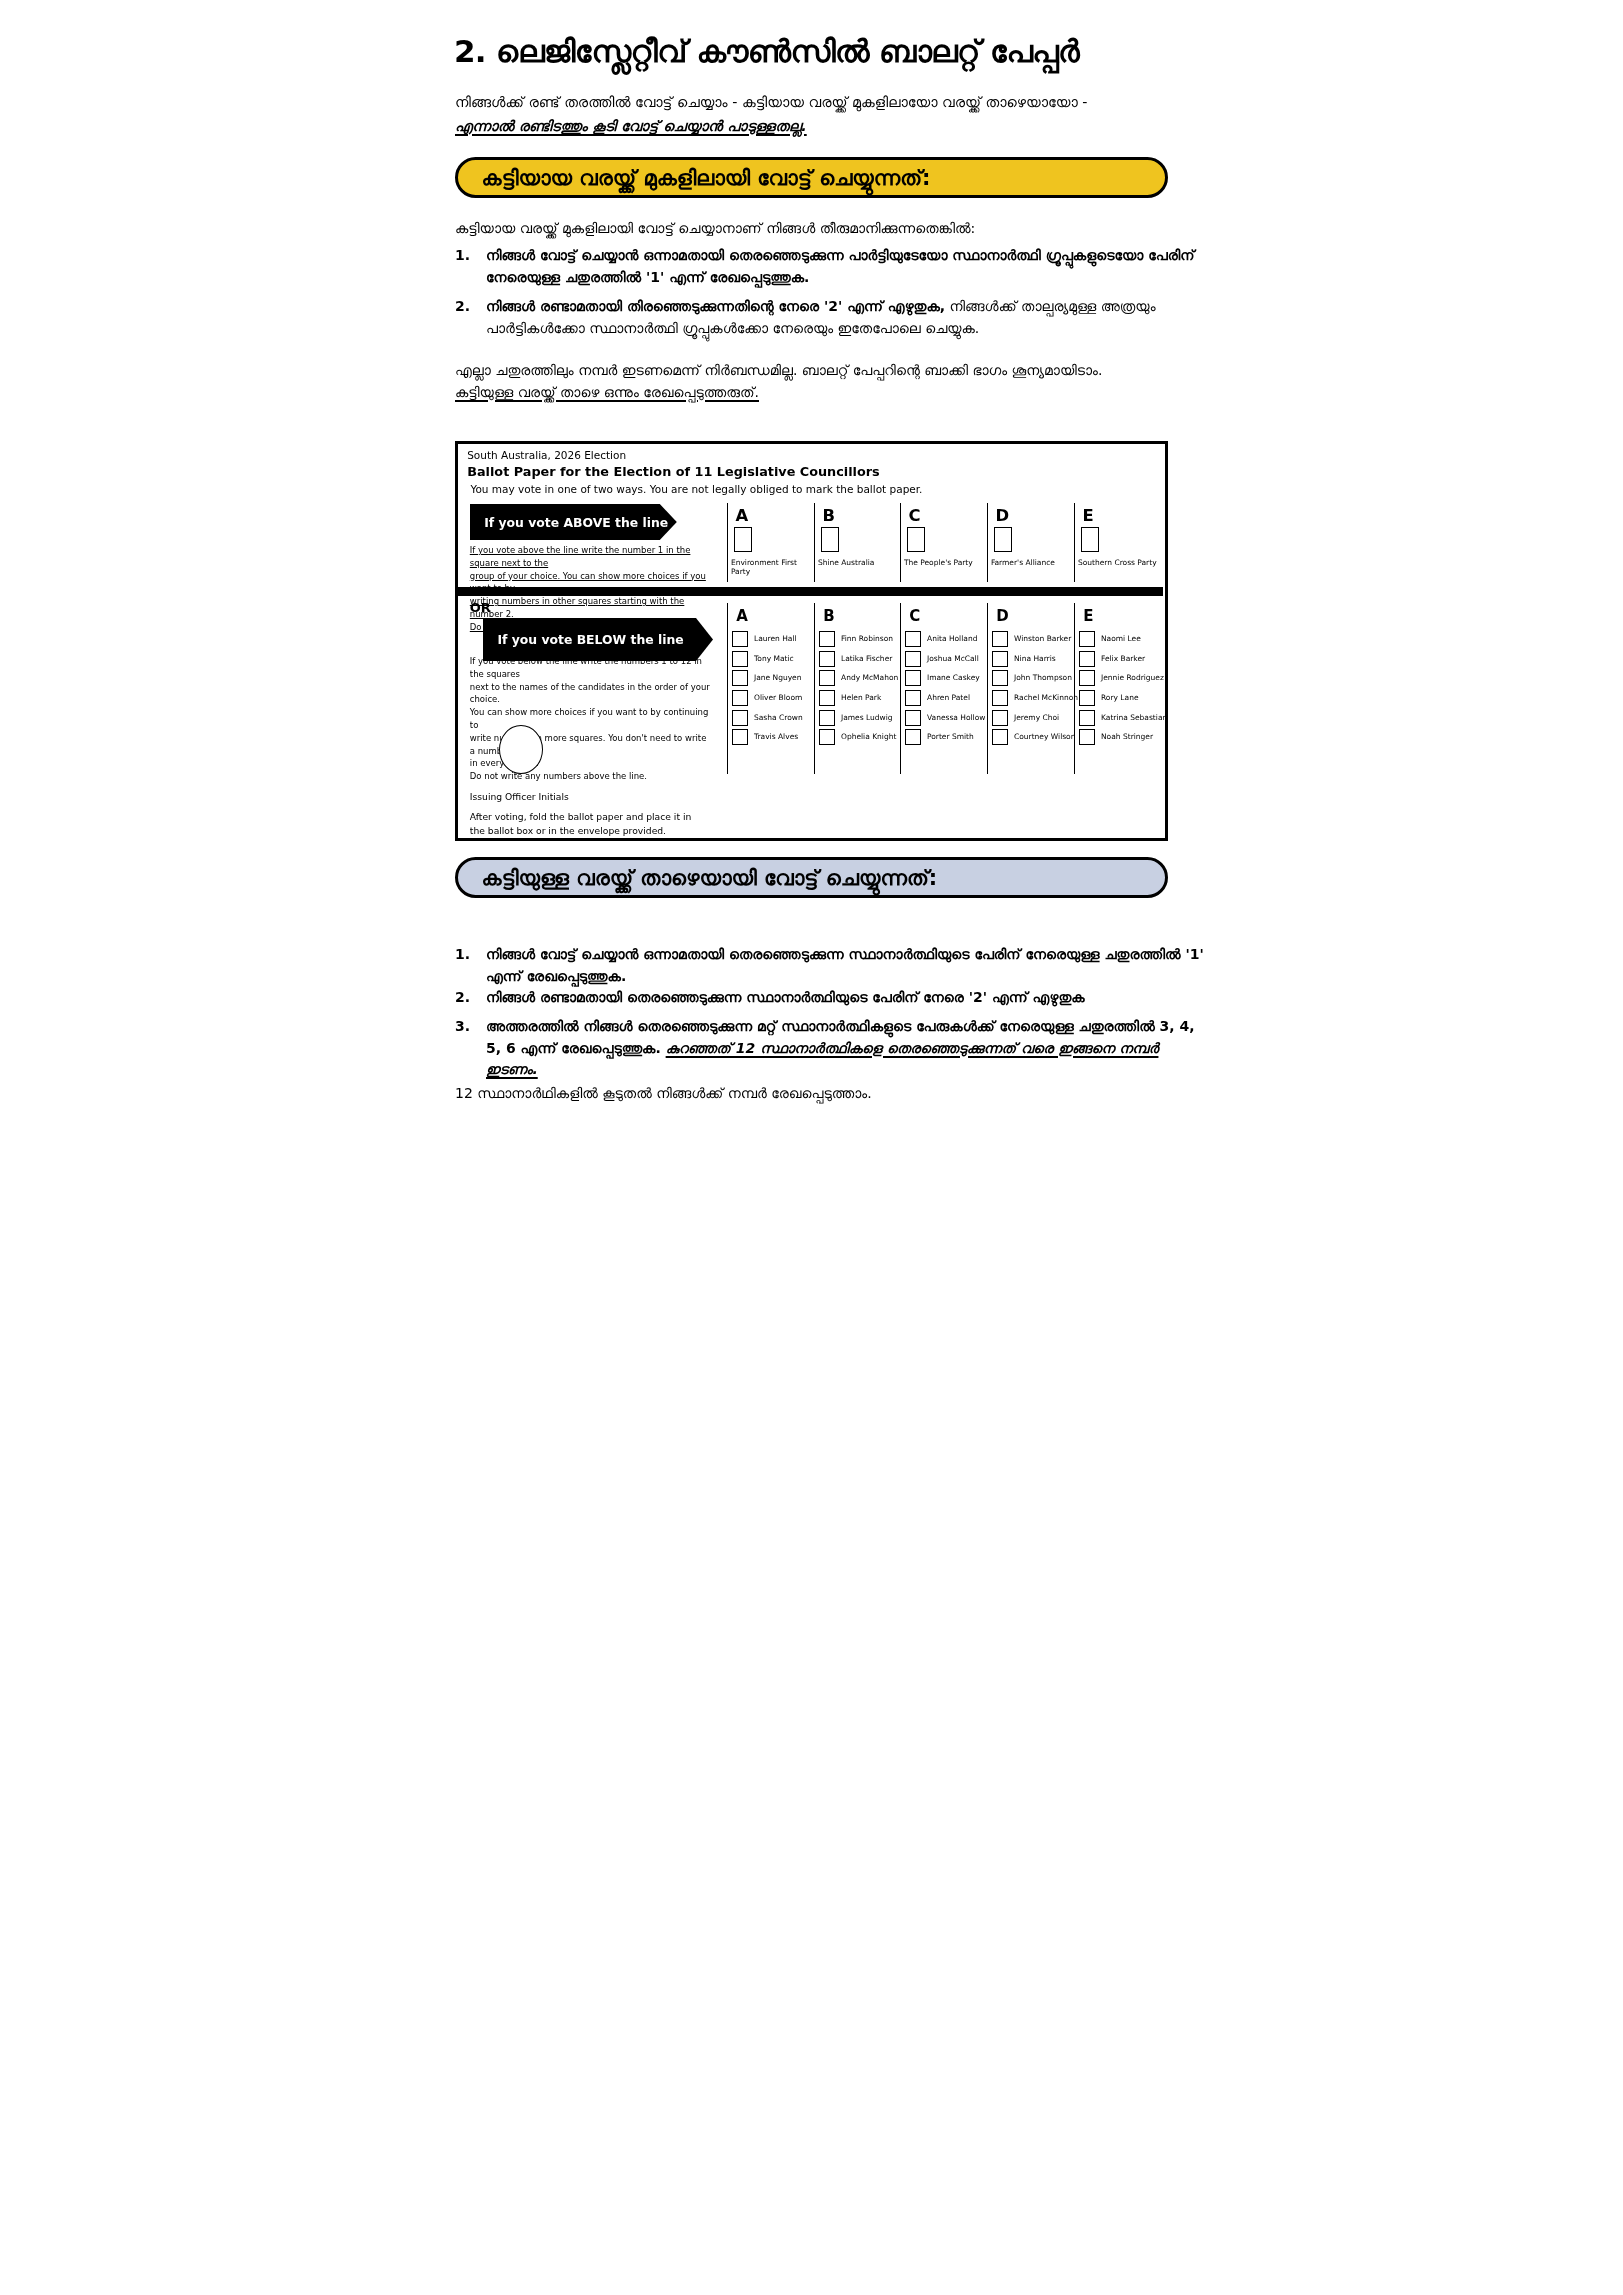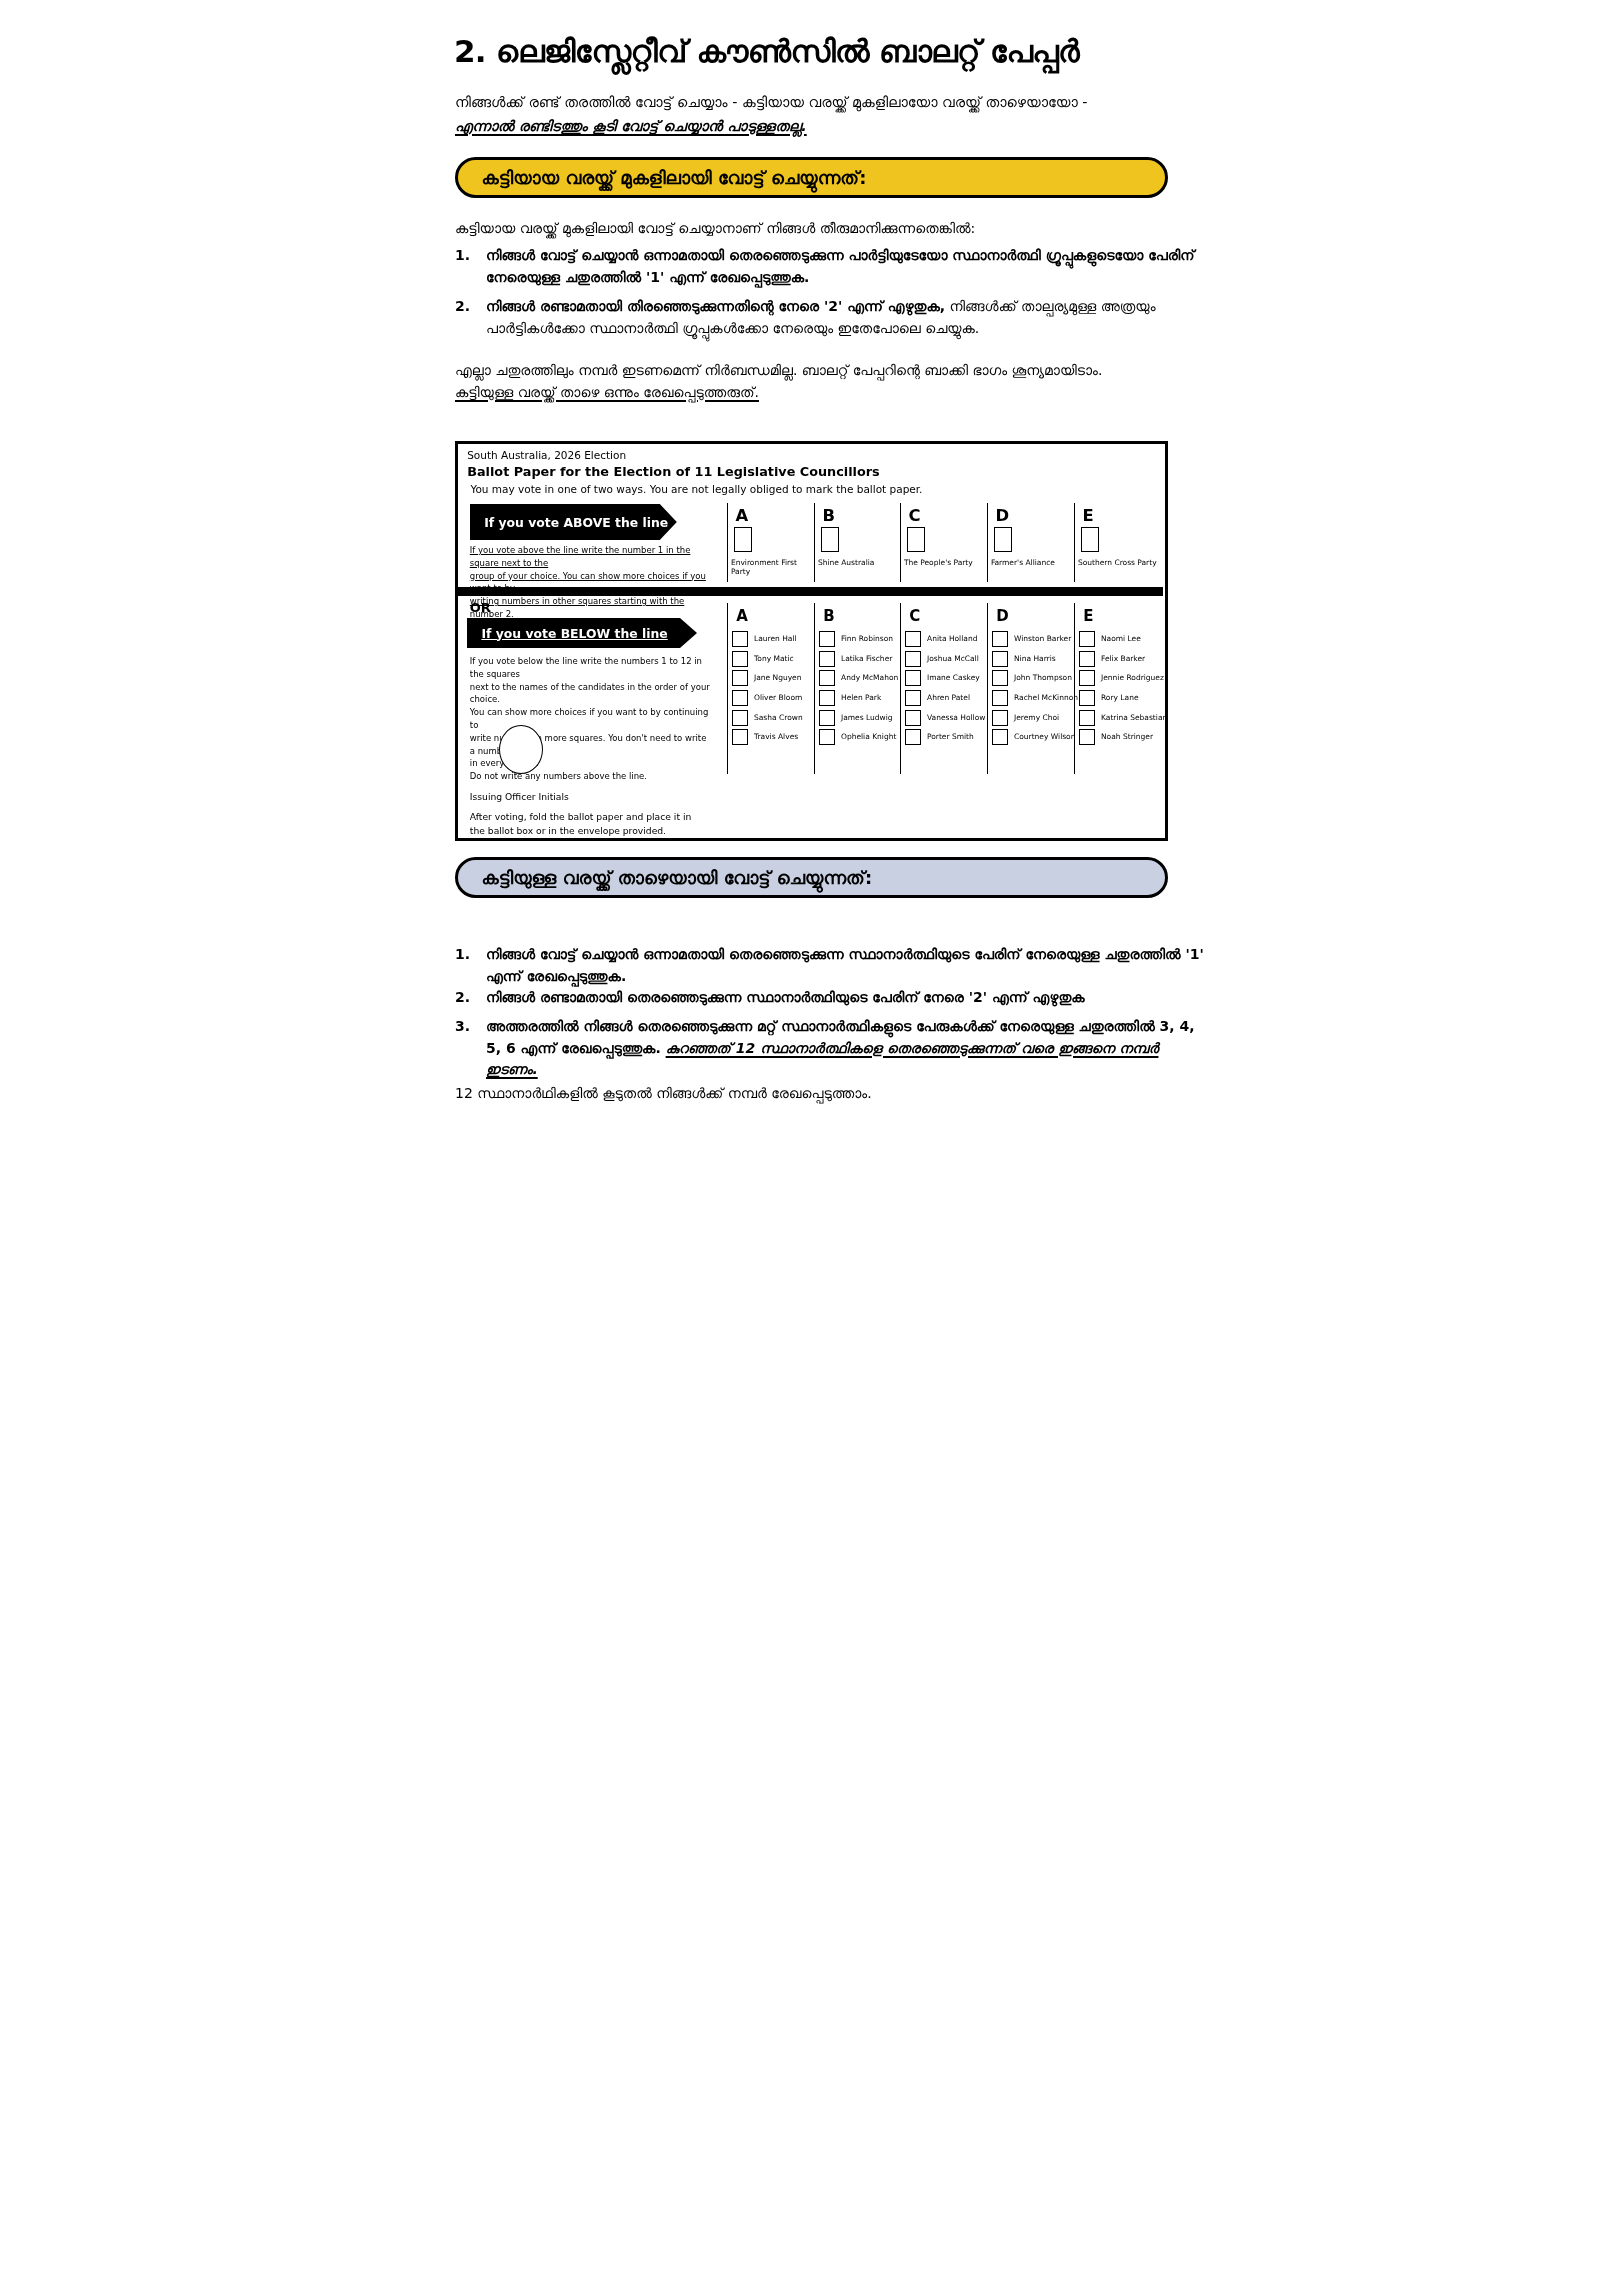--- a/index.html
+++ b/index.html
@@ -7,42 +7,42 @@
     position:relative;width:811px;height:1148px;margin:0 auto;background:#fff;
     font-family:"DejaVu Sans","Liberation Sans",sans-serif;color:#000;overflow:hidden;
   }
   .abs{position:absolute;}
   .page-title{left:48px;top:33px;width:726px;font-size:31px;font-weight:800;letter-spacing:-0.7px;}
   .intro{left:49px;top:90px;width:720px;font-size:14.4px;line-height:24px;}
   .biu{font-weight:700;font-style:italic;text-decoration:underline;text-decoration-thickness:1.6px;text-underline-offset:2.6px;}
   .band{
     left:49px;width:713px;height:41px;border:3.3px solid #000;border-radius:21.6px;
     box-sizing:border-box;display:flex;align-items:center;padding-left:23.6px;
-    font-size:18px;font-weight:800;
+    font-size:21px;font-weight:800;
   }
   .band-yellow{top:157px;}
   .band-blue{top:857px;}
   .ml{font-size:14px;line-height:21.6px;width:723px;left:49px;}
   .li{padding-left:31px;}
   .li .num{position:absolute;left:0;font-weight:700;}
   .b{font-weight:700;}
   .u{text-decoration:underline;text-decoration-thickness:1.6px;text-underline-offset:2.6px;}
   
   .ballot{left:49px;top:441px;width:713px;height:400px;border:3.9px solid #000;box-sizing:border-box;background:#fff;}
   .ballot .abs{position:absolute;}
   .bp-region{left:9.2px;top:5.2px;font-size:10.5px;}
   .bp-title{left:9.2px;top:19.6px;font-size:12.8px;font-weight:700;}
   .bp-sub{left:12.4px;top:39px;font-size:10.5px;}
   .arrow{
     background:#000;color:#fff;font-weight:700;font-size:12.4px;display:flex;align-items:center;
     padding-left:14.4px;box-sizing:border-box;
     clip-path:polygon(0 0,calc(100% - 17px) 0,100% 50%,calc(100% - 17px) 100%,0 100%);
   }
   .arrow-above{left:11.8px;top:60px;width:207px;height:36px;}
-  .arrow-below{left:9px;top:174px;width:230px;height:30px;text-decoration:underline;}
+  .arrow-below{left:25px;top:174px;width:230px;height:43px;}
   .bp-para{left:11.8px;font-size:8.5px;line-height:12.8px;width:243px;}
   .para-above{top:100px;text-decoration:underline;}
   .para-below{top:211px;}
   .or-label{left:11.8px;top:156px;font-size:13px;font-weight:800;}
   .thickbar{left:0;top:143px;width:705px;height:9.2px;background:#000;}
   .vline{position:absolute;left:0;top:0;width:1.3px;background:#000;}
   .col-above{position:absolute;top:59px;width:86px;height:81px;}
   .col-above .vline{height:79px;}
   .col-letter-a{position:absolute;left:8.5px;top:2.6px;font-size:16.4px;font-weight:800;}
   .sq{position:absolute;border:1.6px solid #000;background:#fff;box-sizing:border-box;}

